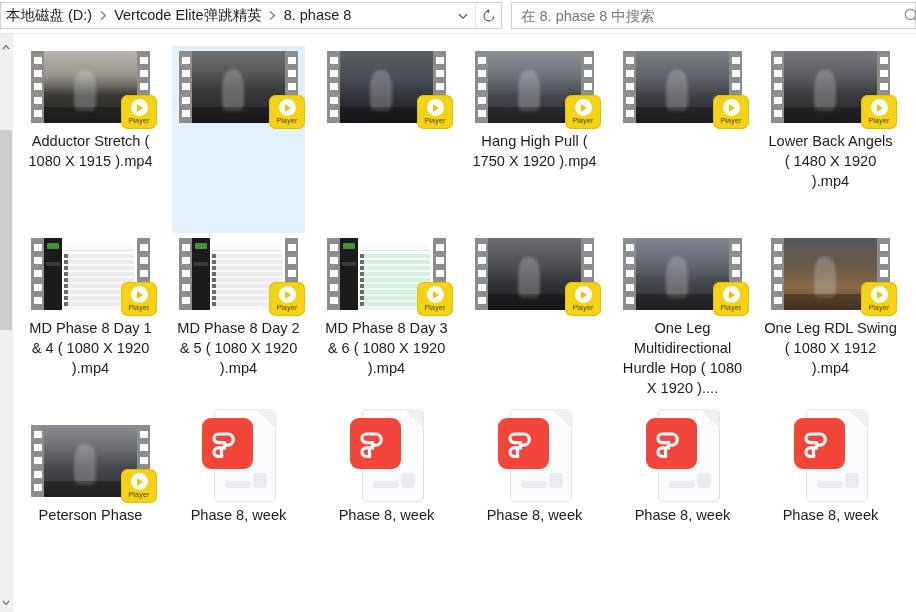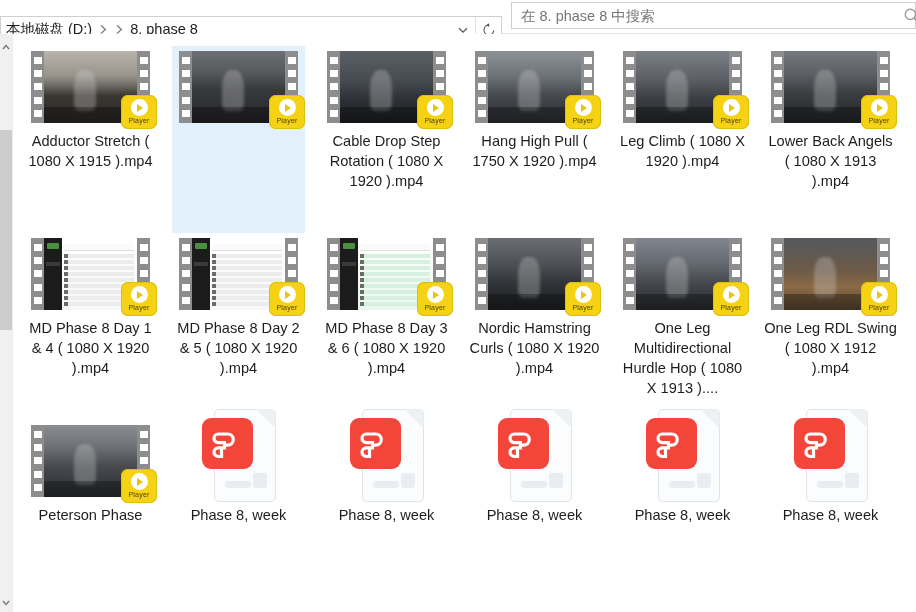--- a/index.html
+++ b/index.html
@@ -14,21 +14,21 @@
 
   
   .header{
     position:absolute;left:0;top:0;width:916px;height:33px;
     background:#ffffff;
     border-bottom:1px solid #e5e5e5;
     display:flex;align-items:stretch;
   }
   .addressbar{
     position:relative;
-    flex:0 0 502px;width:502px;height:27px;margin-top:16px;
+    flex:0 0 502px;width:502px;height:27px;margin-top:2px;
     border:1px solid #cfcfcf;background:#ffffff;
     display:flex;align-items:flex-end;box-sizing:border-box;
   }
   .crumbs{
     flex:1;display:flex;align-items:center;
     padding-left:2px;overflow:hidden;white-space:nowrap;
     height:100%;
   }
   .crumb{
     font-size:14.5px;color:#1d1d1d;line-height:25px;
@@ -182,20 +182,21 @@
   <div class="header">
 
     <div class="addressbar">
       <div class="crumbs" id="crumbs">
           <span class="crumb">本地磁盘 (D:)</span>
           <span class="crumb-sep">
             <svg width="9" height="11" viewBox="0 0 9 11">
               <path d="M2 1.4 L6.4 5.5 L2 9.6" fill="none" stroke="#767676" stroke-width="1.25"></path>
             </svg>
           </span>
+          <span class="crumb">Vertcode Elite弹跳精英</span>
           <span class="crumb-sep">
             <svg width="9" height="11" viewBox="0 0 9 11">
               <path d="M2 1.4 L6.4 5.5 L2 9.6" fill="none" stroke="#767676" stroke-width="1.25"></path>
             </svg>
           </span>
           <span class="crumb">8. phase 8</span>
         </div>
 
       <div class="addr-btn">
         <svg width="12" height="12" viewBox="0 0 12 12" aria-hidden="true">
@@ -327,21 +328,20 @@
                 </div>
               </div>
               <div class="playbadge">
                 <div class="circ">
                   <div class="tri"></div>
                 </div>
                 <div class="ptxt">Player</div>
               </div>
             </div>
           </div>
-          <div class="label">Cable Drop Step Rotation ( 1080 X 1920 ).mp4</div>
         </div>
         <div class="cell">
           <div class="thumbwrap">
             <div class="film">
               <div class="sprockets l">
                 <div class="hole"></div>
                 <div class="hole"></div>
                 <div class="hole"></div>
                 <div class="hole"></div>
                 <div class="hole"></div>
@@ -393,21 +393,20 @@
                 </div>
               </div>
               <div class="playbadge">
                 <div class="circ">
                   <div class="tri"></div>
                 </div>
                 <div class="ptxt">Player</div>
               </div>
             </div>
           </div>
-          <div class="label">Leg Climb ( 1080 X 1920 ).mp4</div>
         </div>
         <div class="cell">
           <div class="thumbwrap">
             <div class="film">
               <div class="sprockets l">
                 <div class="hole"></div>
                 <div class="hole"></div>
                 <div class="hole"></div>
                 <div class="hole"></div>
                 <div class="hole"></div>
@@ -426,21 +425,21 @@
                 </div>
               </div>
               <div class="playbadge">
                 <div class="circ">
                   <div class="tri"></div>
                 </div>
                 <div class="ptxt">Player</div>
               </div>
             </div>
           </div>
-          <div class="label">Lower Back Angels ( 1080 X 1913 ).mp4</div>
+          <div class="label">Lower Back Angels ( 1480 X 1920 ).mp4</div>
         </div>
         <div class="cell">
           <div class="thumbwrap">
             <div class="film">
               <div class="sprockets l">
                 <div class="hole"></div>
                 <div class="hole"></div>
                 <div class="hole"></div>
                 <div class="hole"></div>
                 <div class="hole"></div>
@@ -618,21 +617,20 @@
                 </div>
               </div>
               <div class="playbadge">
                 <div class="circ">
                   <div class="tri"></div>
                 </div>
                 <div class="ptxt">Player</div>
               </div>
             </div>
           </div>
-          <div class="label">Nordic Hamstring Curls ( 1080 X 1920 ).mp4</div>
         </div>
         <div class="cell">
           <div class="thumbwrap">
             <div class="film">
               <div class="sprockets l">
                 <div class="hole"></div>
                 <div class="hole"></div>
                 <div class="hole"></div>
                 <div class="hole"></div>
                 <div class="hole"></div>
@@ -651,21 +649,21 @@
                 </div>
               </div>
               <div class="playbadge">
                 <div class="circ">
                   <div class="tri"></div>
                 </div>
                 <div class="ptxt">Player</div>
               </div>
             </div>
           </div>
-          <div class="label">One Leg Multidirectional Hurdle Hop ( 1080 X 1913 )....</div>
+          <div class="label">One Leg Multidirectional Hurdle Hop ( 1080 X 1920 )....</div>
         </div>
         <div class="cell">
           <div class="thumbwrap">
             <div class="film">
               <div class="sprockets l">
                 <div class="hole"></div>
                 <div class="hole"></div>
                 <div class="hole"></div>
                 <div class="hole"></div>
                 <div class="hole"></div>

